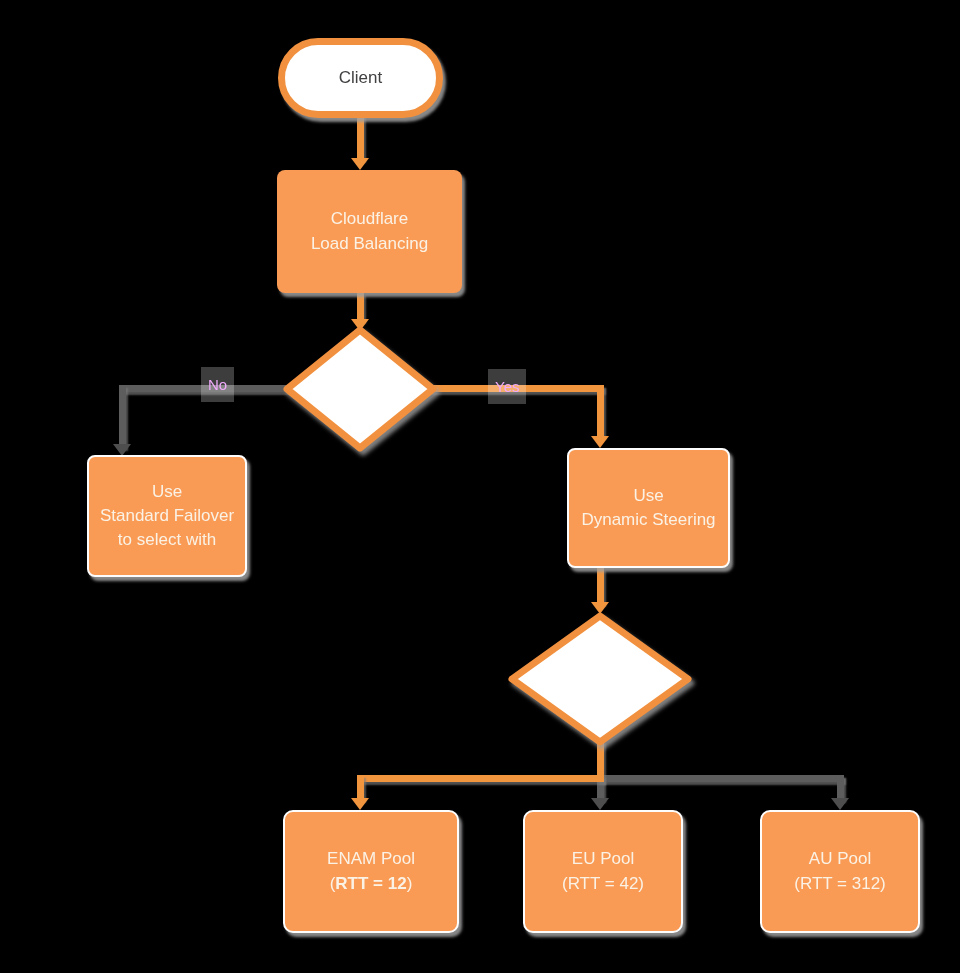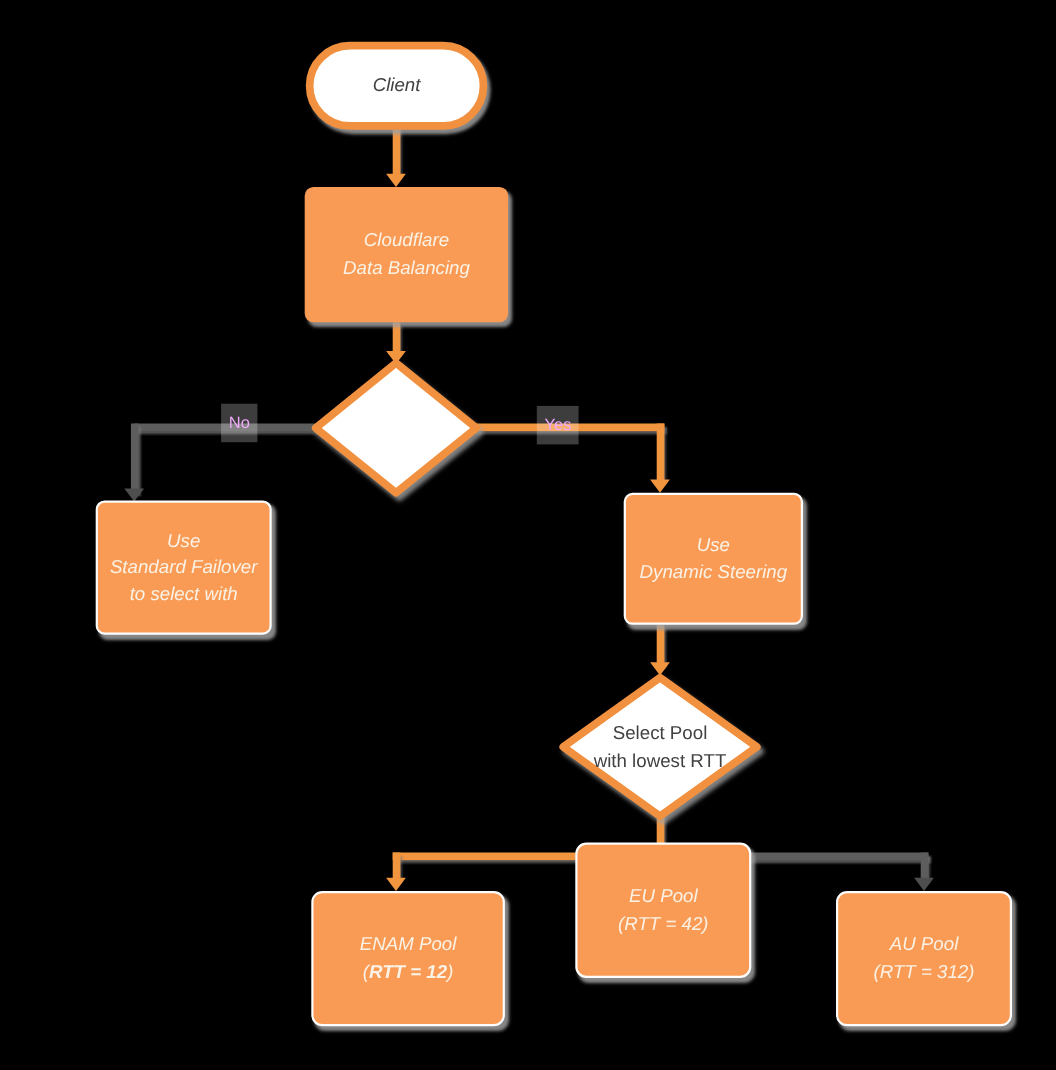--- a/index.html
+++ b/index.html
@@ -2,21 +2,21 @@
 <html><head>
 <meta charset="utf-8">
 <style>
   html,body{margin:0;padding:0;background:#000;}
   #canvas{
     position:relative;width:960px;height:973px;background:#000;overflow:hidden;
     font-family:"Liberation Sans", sans-serif;
   }
   
   .node{position:absolute;display:flex;align-items:center;justify-content:center;
-        text-align:center;box-sizing:border-box;font-style:italic;}
+        text-align:center;box-sizing:border-box;}
   .terminator{
     background:#fff;border:7px solid #F1913F;border-radius:42px;
     color:#414042;font-size:17px;
     box-shadow:3px 4px 3px rgba(160,160,160,.85);
   }
   .process{
     background:#F99B55;border-radius:8px;color:#FBF2E6;font-size:17px;line-height:1.42;
     box-shadow:3px 4px 3px rgba(160,160,160,.85);
   }
   .process.bordered{border:2px solid #FDFDFD;margin-left:47px;}
@@ -77,21 +77,21 @@
   <div class="edge-label" style="left:201px;top:367px;"><span>No</span></div>
   <div class="edge-label" style="left:488px;top:369px;"><span>Yes</span></div>
 
   <div class="node terminator" style="left:278px;top:38px;width:165px;height:80px;">
     <div class="node-label">Client</div>
   </div>
 
   <div class="node process" style="left:277px;top:170px;width:185px;height:123px;">
     <div class="node-label">
       <span>Cloudflare</span>
-      <span>Data Balancing</span>
+      <span>Load Balancing</span>
     </div>
   </div>
 
   <svg class="diamond-svg" style="left:283px;top:326px;" width="154" height="126" viewBox="0 0 154 126">
     <polygon points="77,4 150,63 77,122 4,63" fill="#FFFFFF" stroke="#F1913F" stroke-width="7" stroke-linejoin="round"></polygon>
   </svg>
 
   <div class="node process bordered" style="left:40px;top:455px;width:160px;height:122px;">
     <div class="node-label">
       <span>Use</span>
@@ -103,33 +103,29 @@
   <div class="node process bordered" style="left:520px;top:448px;width:163px;height:120px;">
     <div class="node-label">
       <span>Use</span>
       <span>Dynamic Steering</span>
     </div>
   </div>
 
   <svg class="diamond-svg" style="left:508px;top:612px;" width="184" height="134" viewBox="0 0 184 134">
     <polygon points="92,4 180,67 92,130 4,67" fill="#FFFFFF" stroke="#F1913F" stroke-width="7" stroke-linejoin="round"></polygon>
   </svg>
-  <div class="diamond-text" style="left:512px;top:616px;width:176px;height:126px;">
-    <span>Select Pool</span>
-    <span>with lowest RTT</span>
-  </div>
 
   <div class="node process pool" style="left:283px;top:810px;width:176px;height:123px;">
     <div class="node-label">
       <span>ENAM Pool</span>
       <span><span style="display:inline">(</span><span style="display:inline" class="bold">RTT = 12</span><span style="display:inline">)</span></span>
     </div>
   </div>
 
-  <div class="node process pool" style="left:523px;top:766px;width:160px;height:123px;">
+  <div class="node process pool" style="left:523px;top:810px;width:160px;height:123px;">
     <div class="node-label">
       <span>EU Pool</span>
       <span>(RTT = 42)</span>
     </div>
   </div>
 
   <div class="node process pool" style="left:760px;top:810px;width:160px;height:123px;">
     <div class="node-label">
       <span>AU Pool</span>
       <span>(RTT = 312)</span>

